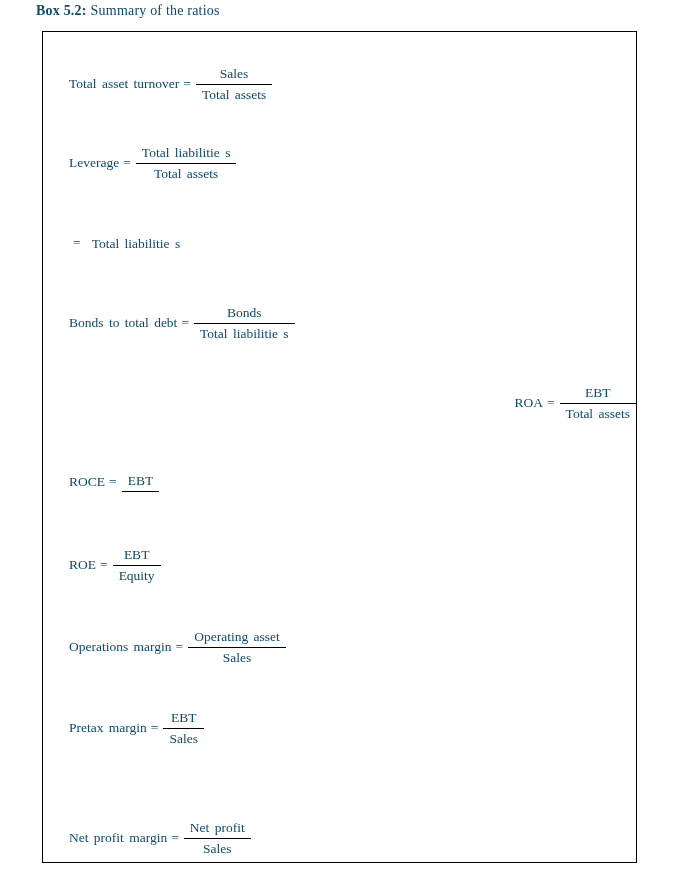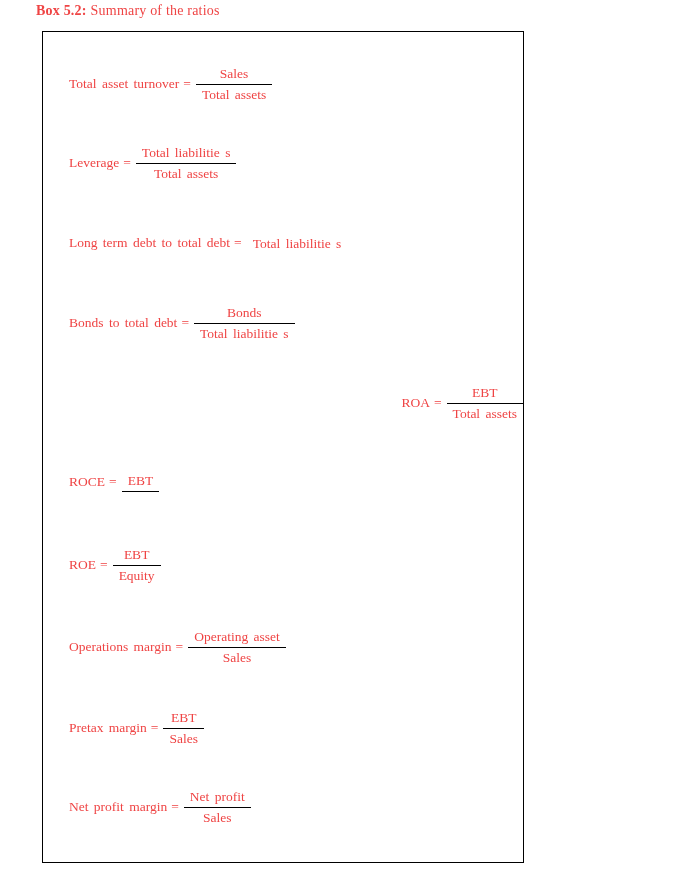--- a/index.html
+++ b/index.html
@@ -6,38 +6,38 @@
     margin: 0;
     padding: 0;
     background: #ffffff;
   }
   .page {
     position: relative;
     width: 675px;
     height: 877px;
     background: #ffffff;
     font-family: "Liberation Serif", "DejaVu Serif", serif;
-    color: #ef4444;
+    color: #0c4a6e;
     overflow: hidden;
   }
   .page-title {
     position: absolute;
     left: 36px;
     top: 3px;
     font-size: 14px;
     letter-spacing: 0.2px;
     white-space: nowrap;
   }
   .page-title .t-bold { font-weight: bold; }
   .page-title .t-rest { font-weight: normal; margin-left: 4px; }
   .ratios-box {
     position: absolute;
     left: 42px;
     top: 31px;
-    width: 482px;
+    width: 595px;
     height: 832px;
     border: 1.5px solid #000000;
     box-sizing: border-box;
   }
   .formula-row {
     position: absolute;
     left: 0;
     width: 100%;
     height: 80px;
     display: flex;
@@ -67,21 +67,21 @@
   
   .r0 { top: 12px; }
   .r1 { top: 91px; }
   .r2 { top: 171px; }
   .r3 { top: 251px; align-items: center; }
   .r4 { top: 331px; justify-content: flex-end; }
   .r5 { top: 410px; }
   .r6 { top: 493px; }
   .r7 { top: 575px; }
   .r8 { top: 656px; }
-  .r9 { top: 735px; }
+  .r9 { top: 766px; }
 </style>
 </head>
 <body>
 
 <div class="page">
 
   <div class="page-title">
     <span class="t-bold">Box 5.2:</span><span class="t-rest">Summary of the ratios</span>
   </div>
 
@@ -99,21 +99,20 @@
     <div class="formula-row r1">
       <span class="formula-label">Leverage</span>
       <span class="equals-sign">=</span>
       <span class="frac">
         <span class="num">Total liabilitie s</span>
         <span class="den">Total assets</span>
       </span>
     </div>
 
     <div class="formula-row r2">
-      <span class="formula-label">Long term debt to total debt</span>
       <span class="equals-sign">=</span>
       <span class="frac">
         <span class="den">Total liabilitie s</span>
       </span>
     </div>
 
     <div class="formula-row r3">
       <span class="formula-label">Bonds to total debt</span>
       <span class="equals-sign">=</span>
       <span class="frac">

